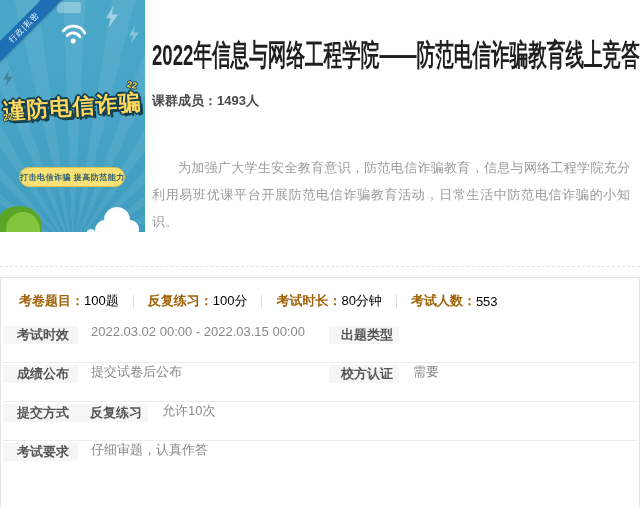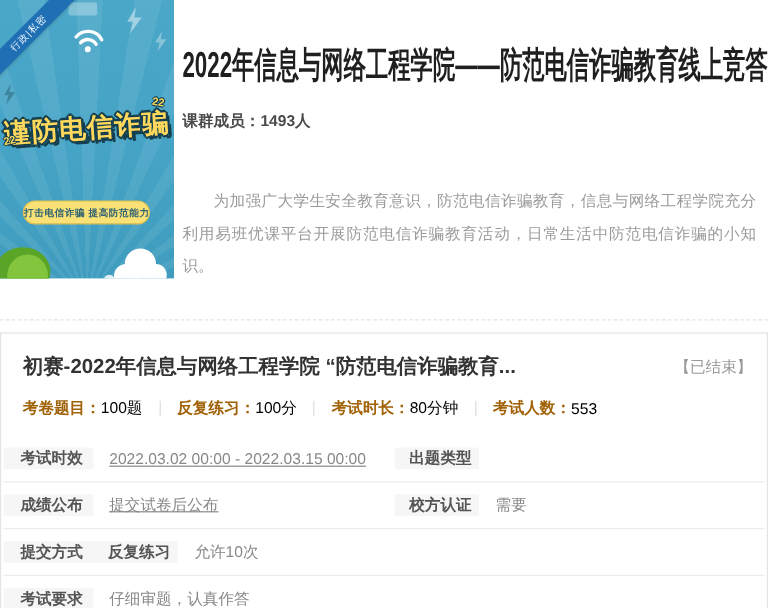--- a/index.html
+++ b/index.html
@@ -69,29 +69,29 @@
     border:1px solid #e4e4e4;background:#fff;box-sizing:content-box;
   }
   .exam-head{display:flex;justify-content:space-between;align-items:center;margin:16px 12px 0 18px;}
   .exam-title{font-size:17px;font-weight:bold;color:#333;white-space:nowrap;overflow:hidden;}
   .exam-status{font-size:13px;color:#999;white-space:nowrap;margin-left:10px;}
   .stats{display:flex;align-items:center;margin:14px 18px 0 18px;font-size:13px;white-space:nowrap;}
   .stats .lbl{color:#a16207;font-weight:bold;}
   .stats .val{color:#000000;}
   .stats .sep{width:1px;height:13px;background:#ddd;margin:0 14px;}
   .detail-table{margin-top:14px;padding:0 2px;}
-  .drow{display:flex;align-items:center;height:38px;border-top:1px solid #ececec;}
+  .drow{display:flex;align-items:flex-start;height:38px;border-top:1px solid #ececec;}
   .drow:first-child{border-top:none;}
   .dlabel{
     width:75px;background:#f6f6f6;margin:2px 0;display:flex;align-items:center;
     padding-left:14px;box-sizing:border-box;font-size:13px;font-weight:bold;color:#555;flex:none;
   }
   .dlabel.r{width:70px;padding-left:12px;}
   .dval{display:flex;align-items:center;padding-left:13px;font-size:13px;color:#888;box-sizing:border-box;}
-  .dval.v1{width:251px;flex:none;text-decoration:underline;}
+  .dval.v1{width:251px;flex:none;}
   .dval.v2{flex:1;padding-left:14px;}
   .dval.wide{flex:1;}
 </style>
 </head>
 <body>
 
 <div class="banner">
   <div class="rays"></div>
 
   <svg class="bolt" style="left:104px;top:6px;" width="16" height="22" viewBox="0 0 10 18">
@@ -140,24 +140,20 @@
 <div class="members">
   <span>课群成员：</span><span>1493人</span>
 </div>
 
 <p class="course-desc">为加强广大学生安全教育意识，防范电信诈骗教育，信息与网络工程学院充分利用易班优课平台开展防范电信诈骗教育活动，日常生活中防范电信诈骗的小知识。</p>
 
 <div class="dash-divider"></div>
 
 <div class="exam-card">
 
-  <div class="exam-head">
-    <div class="exam-title">初赛-2022年信息与网络工程学院 “防范电信诈骗教育...</div>
-    <div class="exam-status">【已结束】</div>
-  </div>
 
   <div class="stats">
     <span class="lbl">考卷题目：</span>
       <span class="val">100题</span>
     <span class="sep"></span>
     <span class="lbl">反复练习：</span>
       <span class="val">100分</span>
     <span class="sep"></span>
     <span class="lbl">考试时长：</span>
       <span class="val">80分钟</span>

